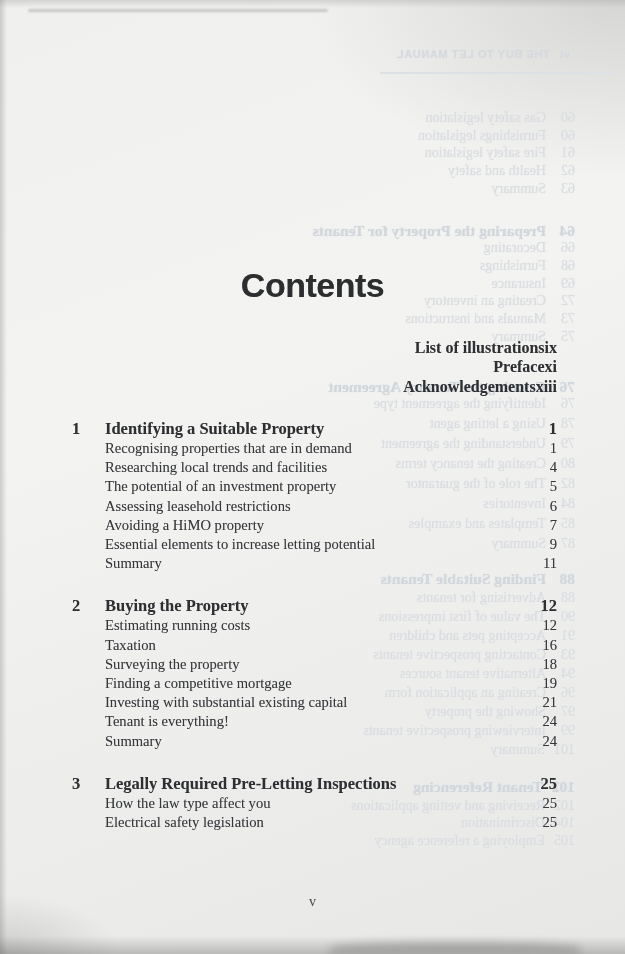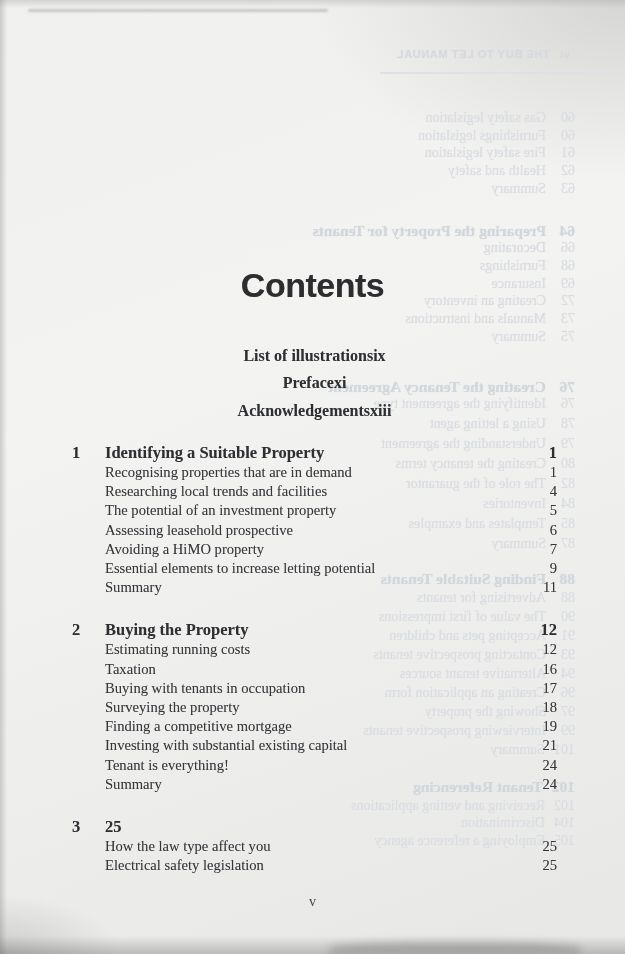--- a/index.html
+++ b/index.html
@@ -42,22 +42,22 @@
   
   .heading{
     position:absolute;left:0;top:266px;width:625px;margin:0;
     text-align:center;
     font-family:"Liberation Sans","DejaVu Sans",sans-serif;
     font-weight:bold;font-size:34px;letter-spacing:-.5px;color:#2c2d2f;
     text-shadow:0 0 .5px rgba(44,45,47,.4);
   }
   .toc{position:absolute;left:72px;right:68px;top:338px;color:#36373b;
     text-shadow:0 0 .5px rgba(70,70,74,.30);}
-  .fm-row{display:flex;justify-content:center;
-    font-weight:bold;font-size:16px;line-height:19.3px;color:#2e2f32;margin-top:8px;}
+  .fm-row{display:flex;justify-content:flex-end;
+    font-weight:bold;font-size:16px;line-height:19.3px;color:#2e2f32;}
   .chapter{margin-top:22px;}
   .ch-head{display:flex;font-weight:bold;font-size:16.5px;line-height:21px;color:#2e2f32;}
   .ch-num{width:33px;flex:none;}
   .ch-title{flex:1;}
   .sec-row{display:flex;padding-left:33px;font-size:14.6px;line-height:19.2px;}
   .sec-label{flex:1;}
   .folio{position:absolute;left:0;top:894px;width:625px;text-align:center;
     font-size:14px;color:#46474b;}
 </style>
 </head>
@@ -252,21 +252,21 @@
           </div>
           <div class="sec-row">
             <span class="sec-label">Researching local trends and facilities</span>
             <span class="sec-page">4</span>
           </div>
           <div class="sec-row">
             <span class="sec-label">The potential of an investment property</span>
             <span class="sec-page">5</span>
           </div>
           <div class="sec-row">
-            <span class="sec-label">Assessing leasehold prospective</span>
+            <span class="sec-label">Assessing leasehold restrictions</span>
             <span class="sec-page">6</span>
           </div>
           <div class="sec-row">
             <span class="sec-label">Avoiding a HiMO property</span>
             <span class="sec-page">7</span>
           </div>
           <div class="sec-row">
             <span class="sec-label">Essential elements to increase letting potential</span>
             <span class="sec-page">9</span>
           </div>
@@ -283,24 +283,20 @@
           </div>
           <div class="sec-row">
             <span class="sec-label">Estimating running costs</span>
             <span class="sec-page">12</span>
           </div>
           <div class="sec-row">
             <span class="sec-label">Taxation</span>
             <span class="sec-page">16</span>
           </div>
           <div class="sec-row">
-            <span class="sec-label">Buying with tenants in occupation</span>
-            <span class="sec-page">17</span>
-          </div>
-          <div class="sec-row">
             <span class="sec-label">Surveying the property</span>
             <span class="sec-page">18</span>
           </div>
           <div class="sec-row">
             <span class="sec-label">Finding a competitive mortgage</span>
             <span class="sec-page">19</span>
           </div>
           <div class="sec-row">
             <span class="sec-label">Investing with substantial existing capital</span>
             <span class="sec-page">21</span>
@@ -310,20 +306,21 @@
             <span class="sec-page">24</span>
           </div>
           <div class="sec-row">
             <span class="sec-label">Summary</span>
             <span class="sec-page">24</span>
           </div>
         </div>
         <div class="chapter">
           <div class="ch-head">
             <span class="ch-num">3</span>
+            <span class="ch-title">Legally Required Pre-Letting Inspections</span>
             <span class="ch-page">25</span>
           </div>
           <div class="sec-row">
             <span class="sec-label">How the law type affect you</span>
             <span class="sec-page">25</span>
           </div>
           <div class="sec-row">
             <span class="sec-label">Electrical safety legislation</span>
             <span class="sec-page">25</span>
           </div>

